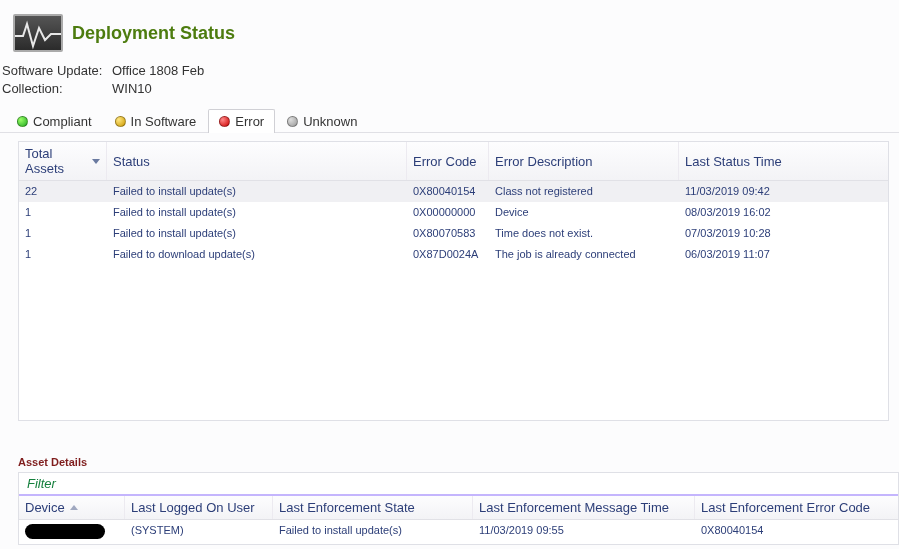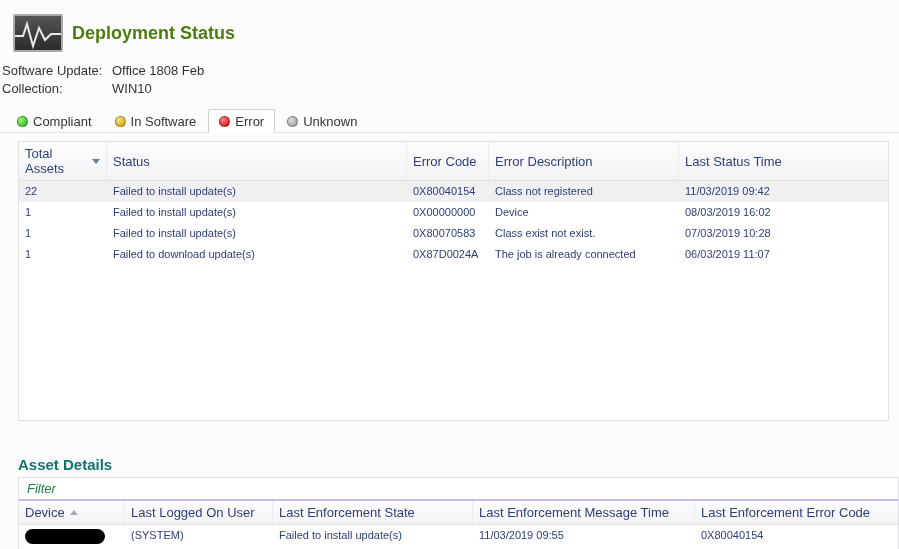--- a/index.html
+++ b/index.html
@@ -139,23 +139,23 @@
   .c-ecode { width: 82px; }
   .c-edesc { width: 190px; }
   .c-time { width: 200px; }
   .asset-details {
     position: absolute;
     left: 18px;
     right: 0;
     top: 450px;
   }
   .asset-title {
-    font-size: 15px;
+    font-size: 11px;
     font-weight: 600;
-    color: #0f766e;
+    color: #7f1d1d;
     padding: 6px 0 4px 0;
   }
   .asset-box {
     border: 1px solid #dfe0e6;
     background: #fff;
   }
   .filter-row {
     padding: 3px 8px;
     font-style: italic;
     color: #15803d;
@@ -258,21 +258,21 @@
     <div class="cell c-assets">1</div>
     <div class="cell c-status">Failed to install update(s)</div>
     <div class="cell c-ecode">0X00000000</div>
     <div class="cell c-edesc">Device</div>
     <div class="cell c-time">08/03/2019 16:02</div>
   </div>
   <div class="trow">
     <div class="cell c-assets">1</div>
     <div class="cell c-status">Failed to install update(s)</div>
     <div class="cell c-ecode">0X80070583</div>
-    <div class="cell c-edesc">Class exist not exist.</div>
+    <div class="cell c-edesc">Time does not exist.</div>
     <div class="cell c-time">07/03/2019 10:28</div>
   </div>
   <div class="trow">
     <div class="cell c-assets">1</div>
     <div class="cell c-status">Failed to download update(s)</div>
     <div class="cell c-ecode">0X87D0024A</div>
     <div class="cell c-edesc">The job is already connected</div>
     <div class="cell c-time">06/03/2019 11:07</div>
   </div>
 </div>

